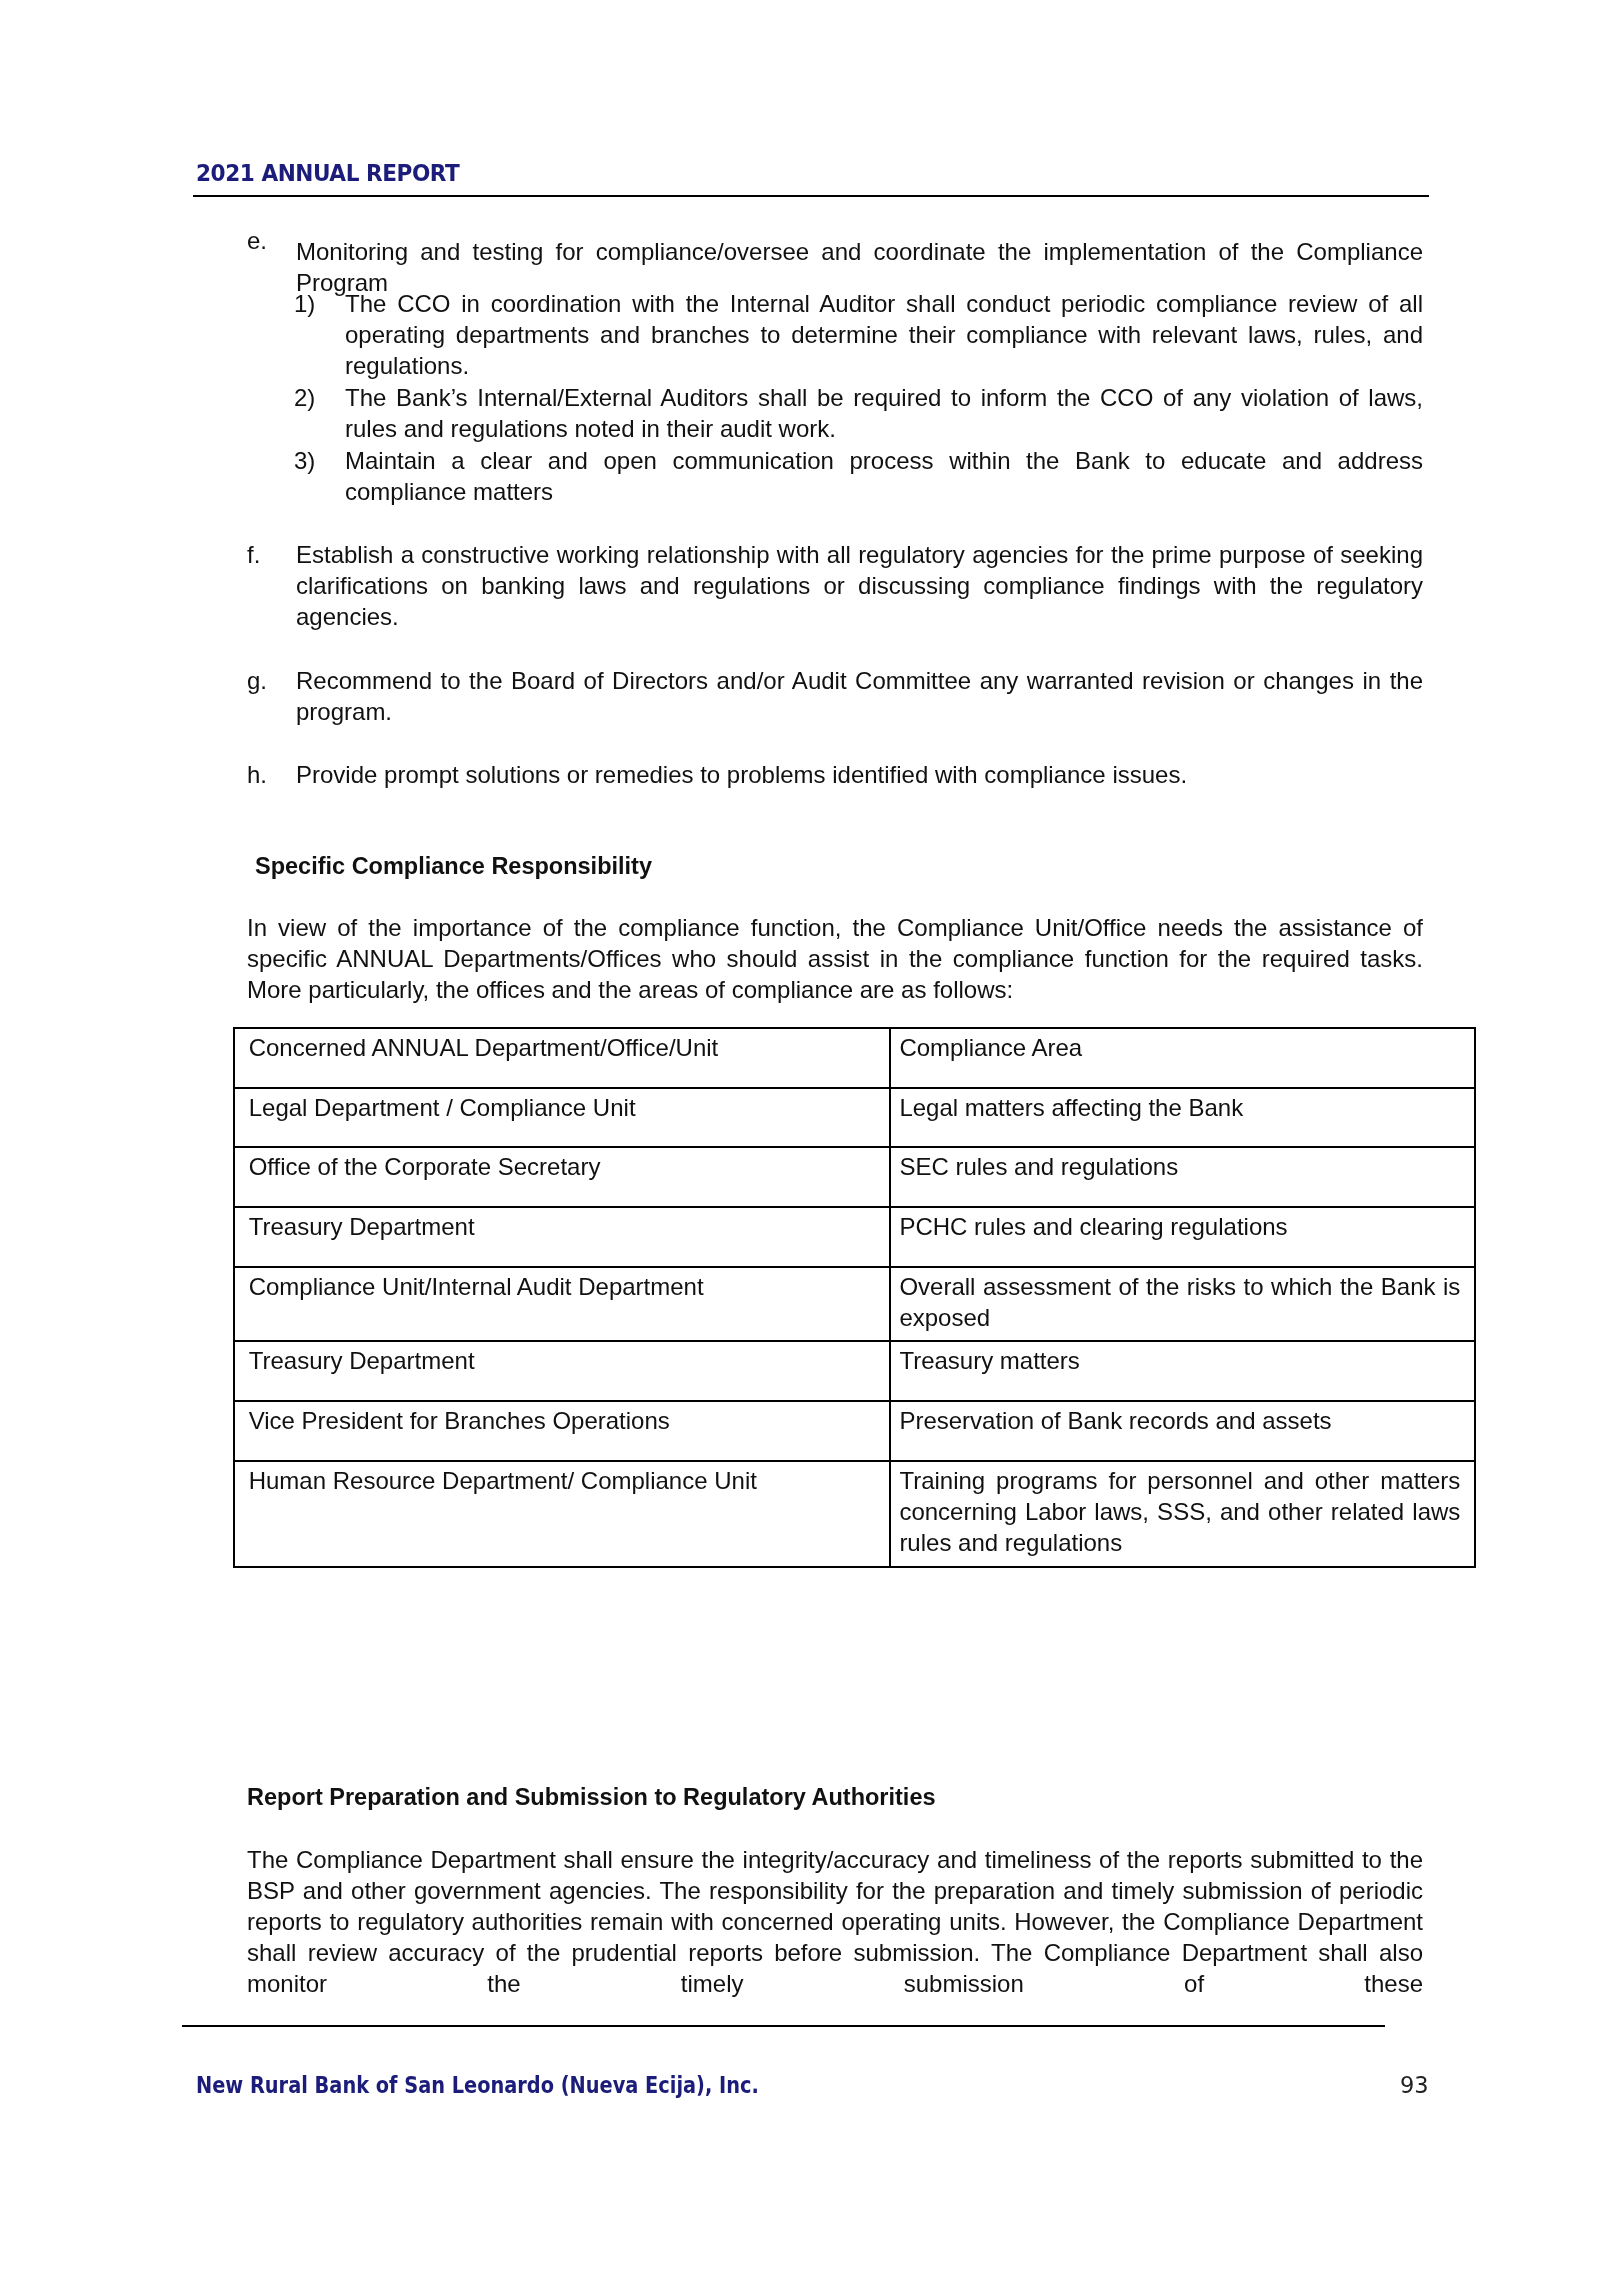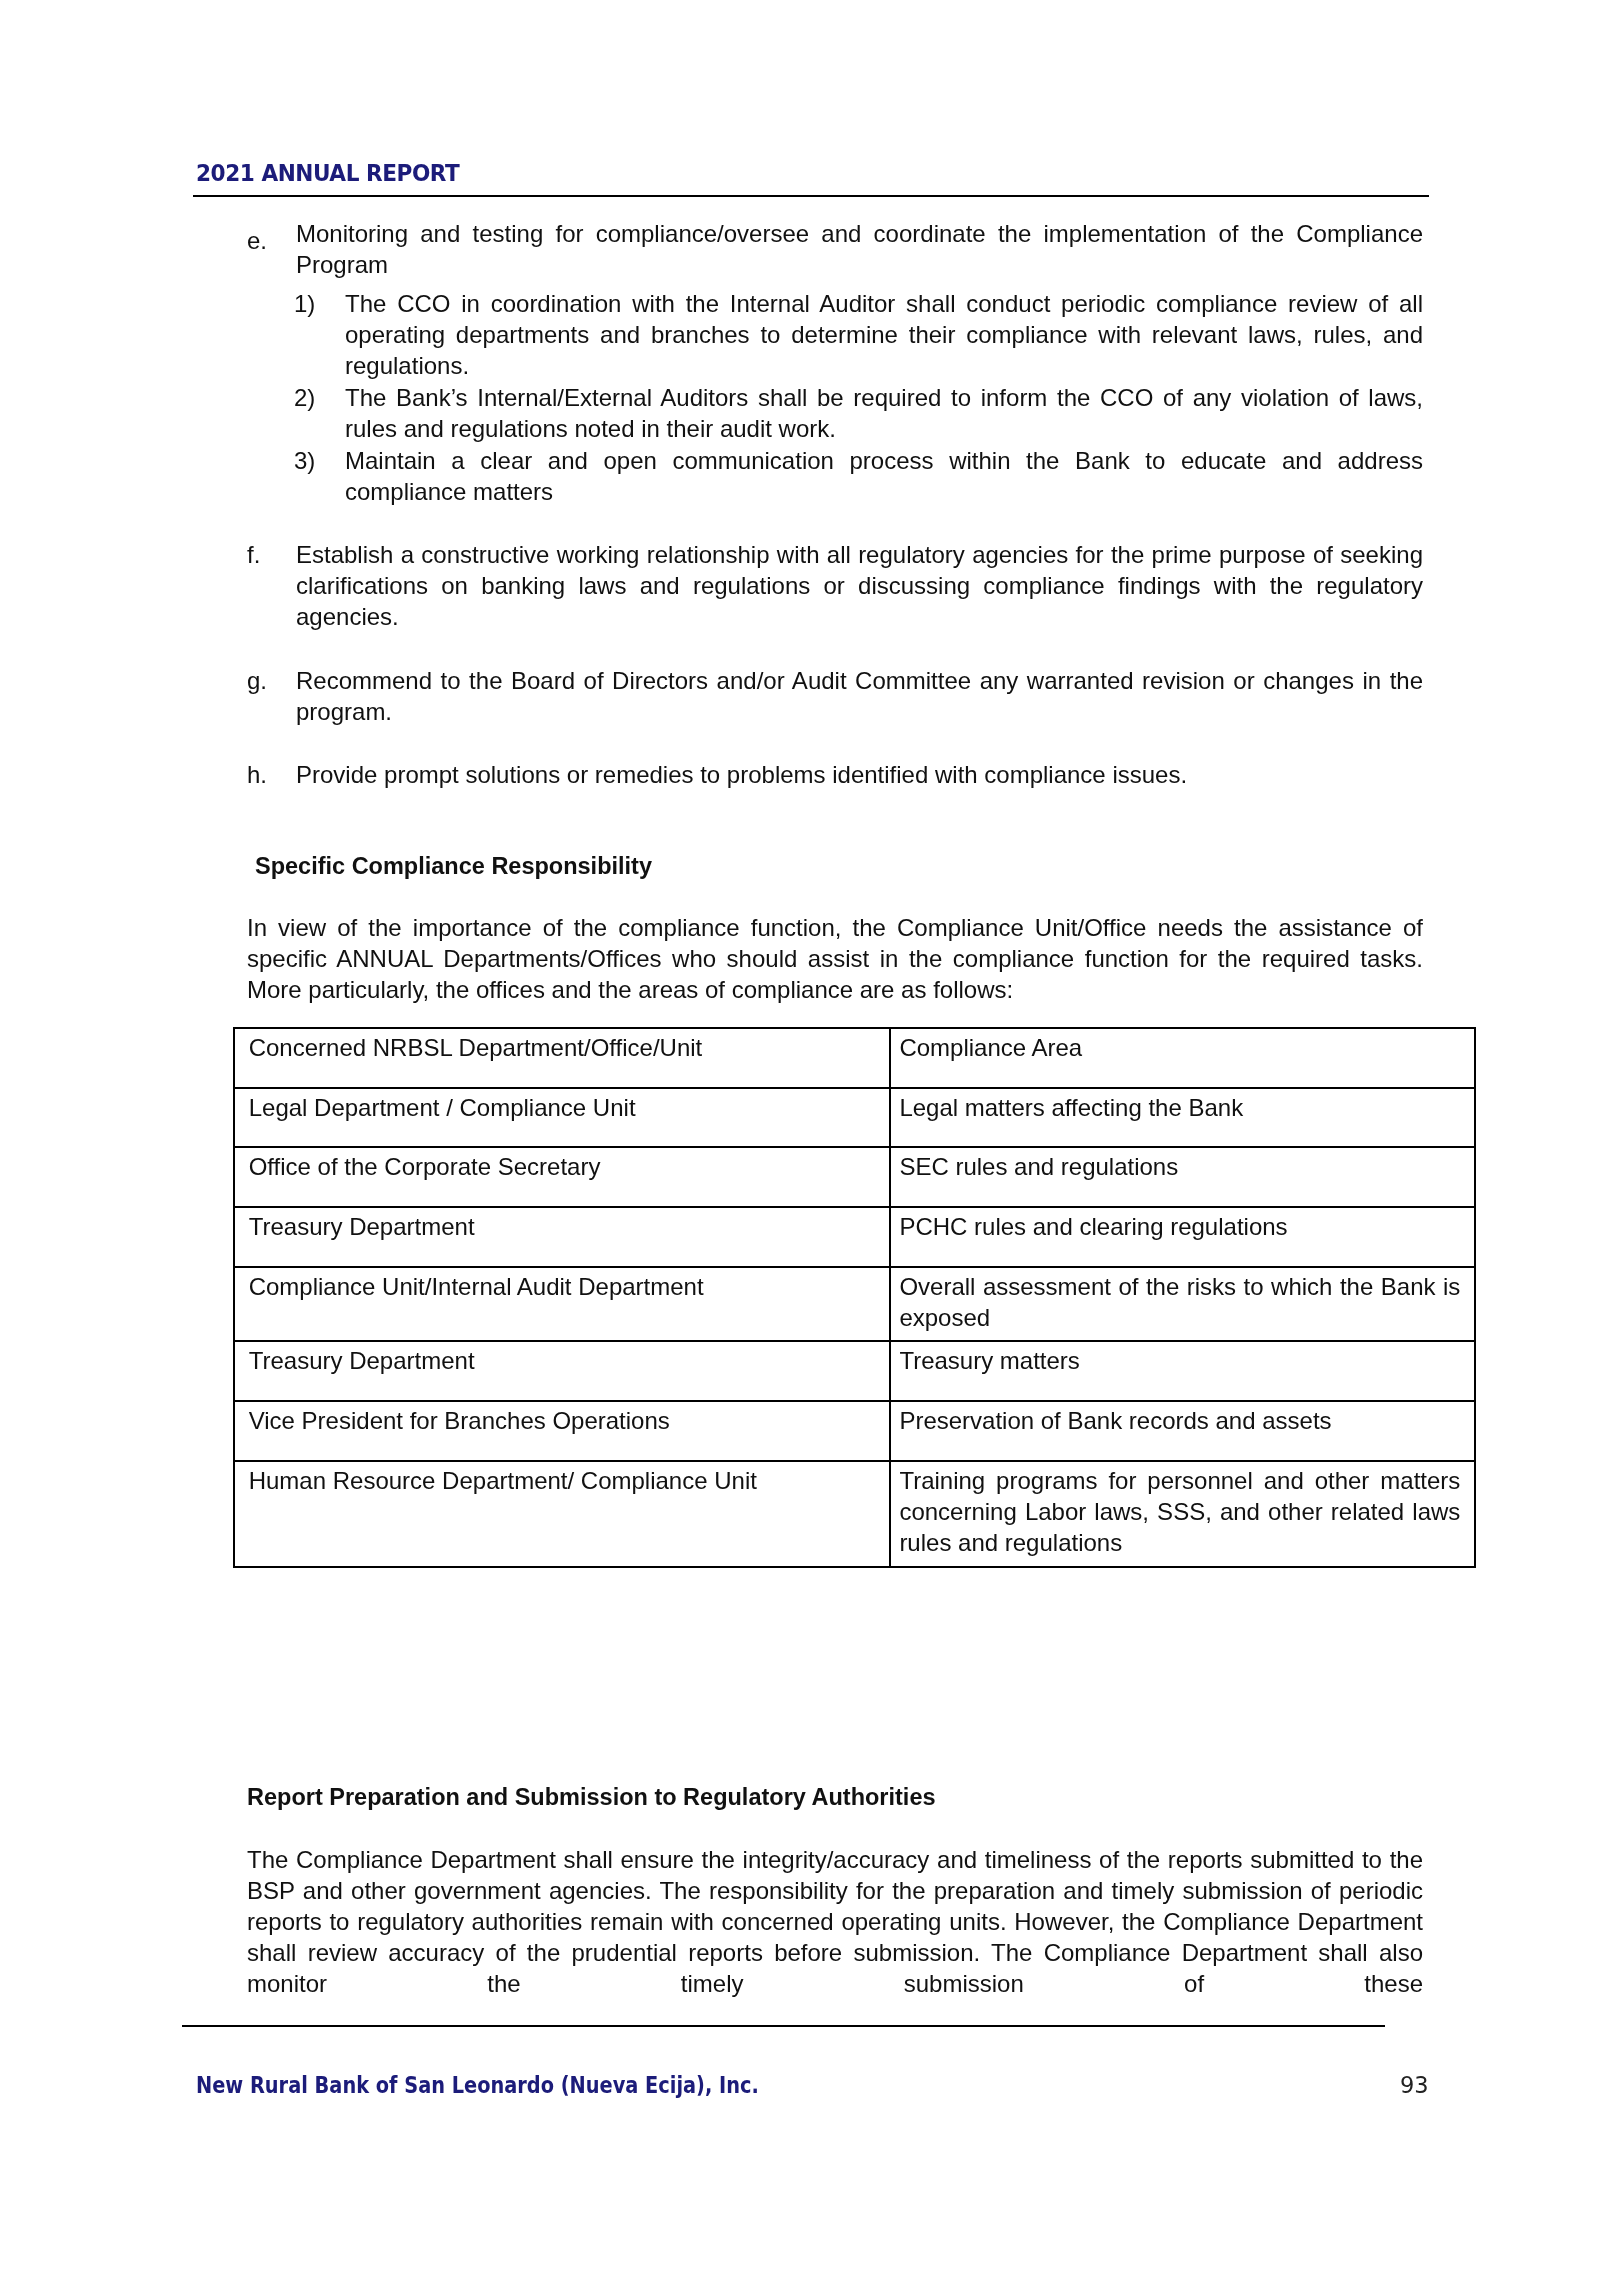--- a/index.html
+++ b/index.html
@@ -24,21 +24,21 @@
 </style>
 </head>
 <body>
 
 <div class="abs hdr">2021 ANNUAL REPORT</div>
 <div class="abs rule-top"></div>
 
 <div class="body-text">
 
   <div class="mk" style="left:247px;top:225px;">e.</div>
-  <div class="lbl" style="left:296px;top:218px;width:1127px;">Monitoring and testing for compliance/oversee and coordinate the implementation of the Compliance Program</div>
+  <div class="lbl" style="left:296px;top:236px;width:1127px;">Monitoring and testing for compliance/oversee and coordinate the implementation of the Compliance Program</div>
 
   <div class="mk" style="left:294px;top:288px;">1)</div>
   <div class="lbl" style="left:345px;top:288px;width:1078px;">The CCO in coordination with the Internal Auditor shall conduct periodic compliance review of all operating departments and branches to determine their compliance with relevant laws, rules, and regulations.</div>
 
   <div class="mk" style="left:294px;top:382px;">2)</div>
   <div class="lbl" style="left:345px;top:382px;width:1078px;">The Bank’s Internal/External Auditors shall be required to inform the CCO of any violation of laws, rules and regulations noted in their audit work.</div>
 
   <div class="mk" style="left:294px;top:445px;">3)</div>
   <div class="lbl" style="left:345px;top:445px;width:1078px;">Maintain a clear and open communication process within the Bank to educate and address compliance matters</div>
 
@@ -51,21 +51,21 @@
   <div class="mk" style="left:247px;top:759px;">h.</div>
   <div class="lbl" style="left:296px;top:759px;width:1127px;">Provide prompt solutions or remedies to problems identified with compliance issues.</div>
 </div>
 
 <h3 style="left:255px;top:853px;">Specific Compliance Responsibility</h3>
 <div class="abs body-text" style="left:247px;top:912px;width:1176px;">In view of the importance of the compliance function, the Compliance Unit/Office needs the assistance of specific ANNUAL Departments/Offices who should assist in the compliance function for the required tasks. More particularly, the offices and the areas of compliance are as follows:</div>
 
 <table>
   <tbody id="tbody">
     <tr>
-      <td class="c1" style="height: 47px;">Concerned NRBSL Department/Office/Unit</td>
+      <td class="c1" style="height: 47px;">Concerned ANNUAL Department/Office/Unit</td>
       <td class="c2" style="height: 47px;">Compliance Area</td>
     </tr>
   <tr>
         <td class="c1" style="height: 47px;">Legal Department / Compliance Unit</td>
         <td class="c2" style="height: 47px;">Legal matters affecting the Bank</td>
       </tr>
       <tr>
         <td class="c1" style="height: 47px; border-radius: 27px;">Office of the Corporate Secretary</td>
         <td class="c2" style="height: 47px;">SEC rules and regulations</td>
       </tr>

